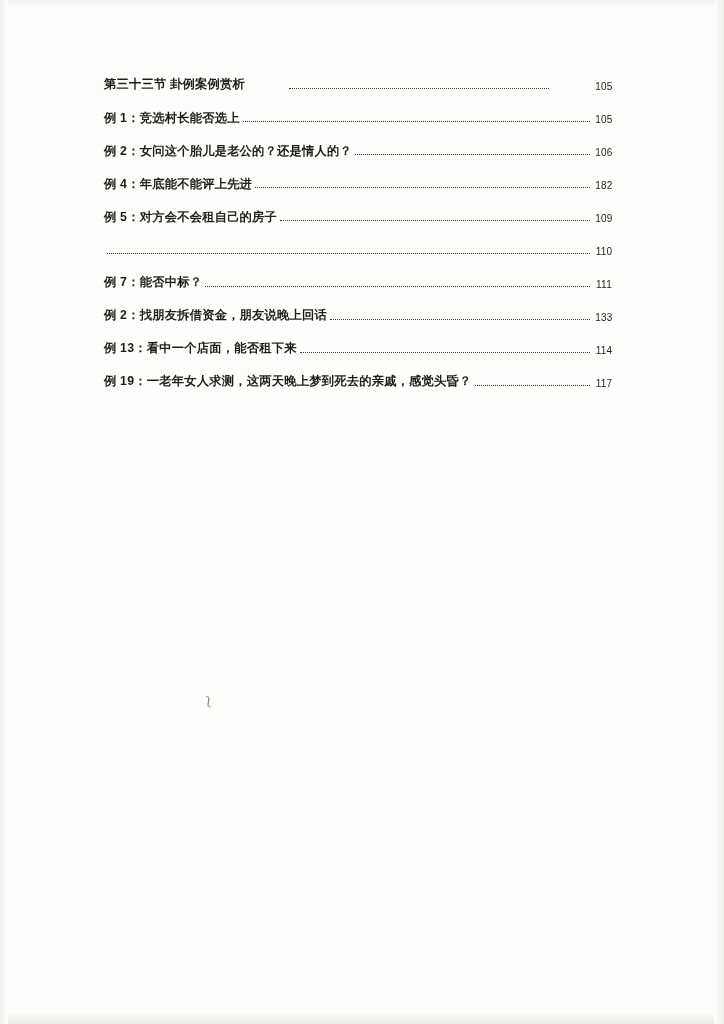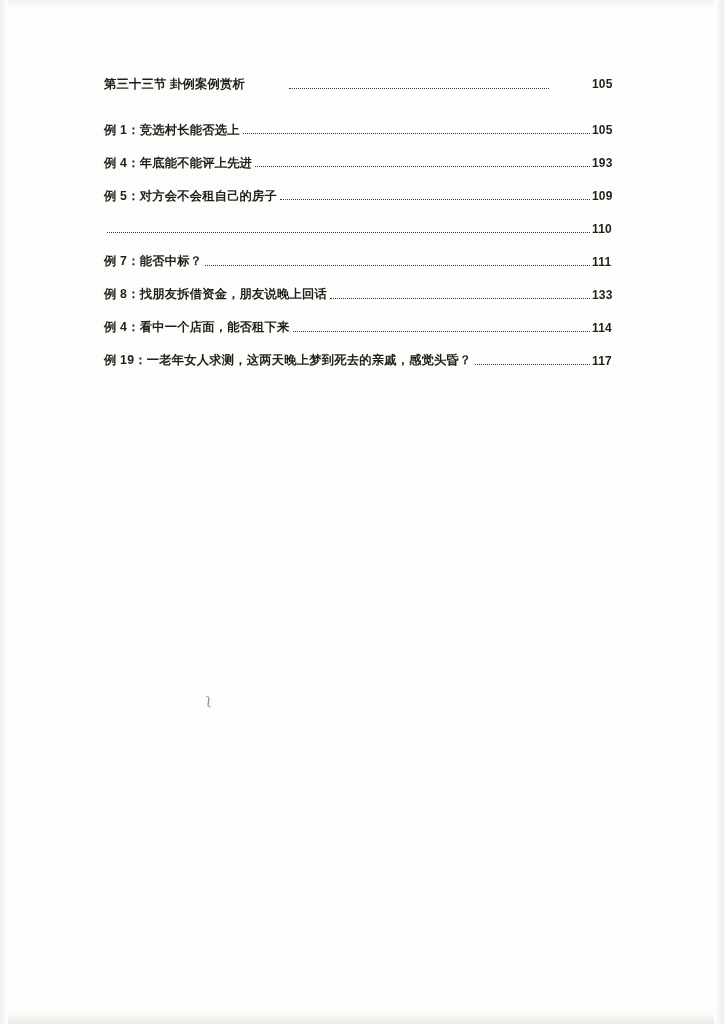--- a/index.html
+++ b/index.html
@@ -57,42 +57,42 @@
     display: flex;
     align-items: flex-end;
     width: 100%;
     margin-bottom: 19.5px;
     font-size: 12.3px;
     color: #211d1a;
     letter-spacing: 0.2px;
   }
   .toc-row.section {
     font-weight: bold;
-    margin-bottom: 32px;
+    margin-bottom: 20px;
     gap: 41px;
   }
   .toc-label {
     white-space: nowrap;
     font-weight: bold;
     line-height: 1.1;
   }
   .toc-dots {
     flex: 1 1 auto;
     min-width: 6px;
     border-bottom: 1.6px dotted #3a3531;
     margin: 0 2px 3px 3px;
     height: 9px;
   }
   .toc-page {
     white-space: nowrap;
-    font-weight: bold;
-    font-size: 12px;
+    font-weight: normal;
+    font-size: 10px;
     line-height: 1.1;
     min-width: 24px;
-    text-align: left;
+    text-align: center;
   }
 
   
   .stray-mark {
     position: absolute;
     left: 206px;
     top: 694px;
     width: 7px;
     height: 16px;
     color: #8d8880;
@@ -115,45 +115,50 @@
       <span class="toc-label">第三十三节  卦例案例赏析</span>
       <span class="toc-dots"></span>
       <span class="toc-page">105</span>
     </div>
     <div class="toc-row">
       <span class="toc-label">例 1：竞选村长能否选上</span>
       <span class="toc-dots"></span>
       <span class="toc-page">105</span>
     </div>
     <div class="toc-row">
+      <span class="toc-label">例 2：女问这个胎儿是老公的？还是情人的？</span>
+      <span class="toc-dots"></span>
+      <span class="toc-page">106</span>
+    </div>
+    <div class="toc-row">
       <span class="toc-label">例 4：年底能不能评上先进</span>
       <span class="toc-dots"></span>
-      <span class="toc-page">193</span>
+      <span class="toc-page">182</span>
     </div>
     <div class="toc-row">
       <span class="toc-label">例 5：对方会不会租自己的房子</span>
       <span class="toc-dots"></span>
       <span class="toc-page">109</span>
     </div>
     <div class="toc-row">
       <span class="toc-dots"></span>
       <span class="toc-page">110</span>
     </div>
     <div class="toc-row">
       <span class="toc-label">例 7：能否中标？</span>
       <span class="toc-dots"></span>
       <span class="toc-page">111</span>
     </div>
     <div class="toc-row">
-      <span class="toc-label">例 8：找朋友拆借资金，朋友说晚上回话</span>
+      <span class="toc-label">例 2：找朋友拆借资金，朋友说晚上回话</span>
       <span class="toc-dots"></span>
       <span class="toc-page">133</span>
     </div>
     <div class="toc-row">
-      <span class="toc-label">例 4：看中一个店面，能否租下来</span>
+      <span class="toc-label">例 13：看中一个店面，能否租下来</span>
       <span class="toc-dots"></span>
       <span class="toc-page">114</span>
     </div>
     <div class="toc-row">
       <span class="toc-label">例 19：一老年女人求测，这两天晚上梦到死去的亲戚，感觉头昏？</span>
       <span class="toc-dots"></span>
       <span class="toc-page">117</span>
     </div>
   </div>
 

